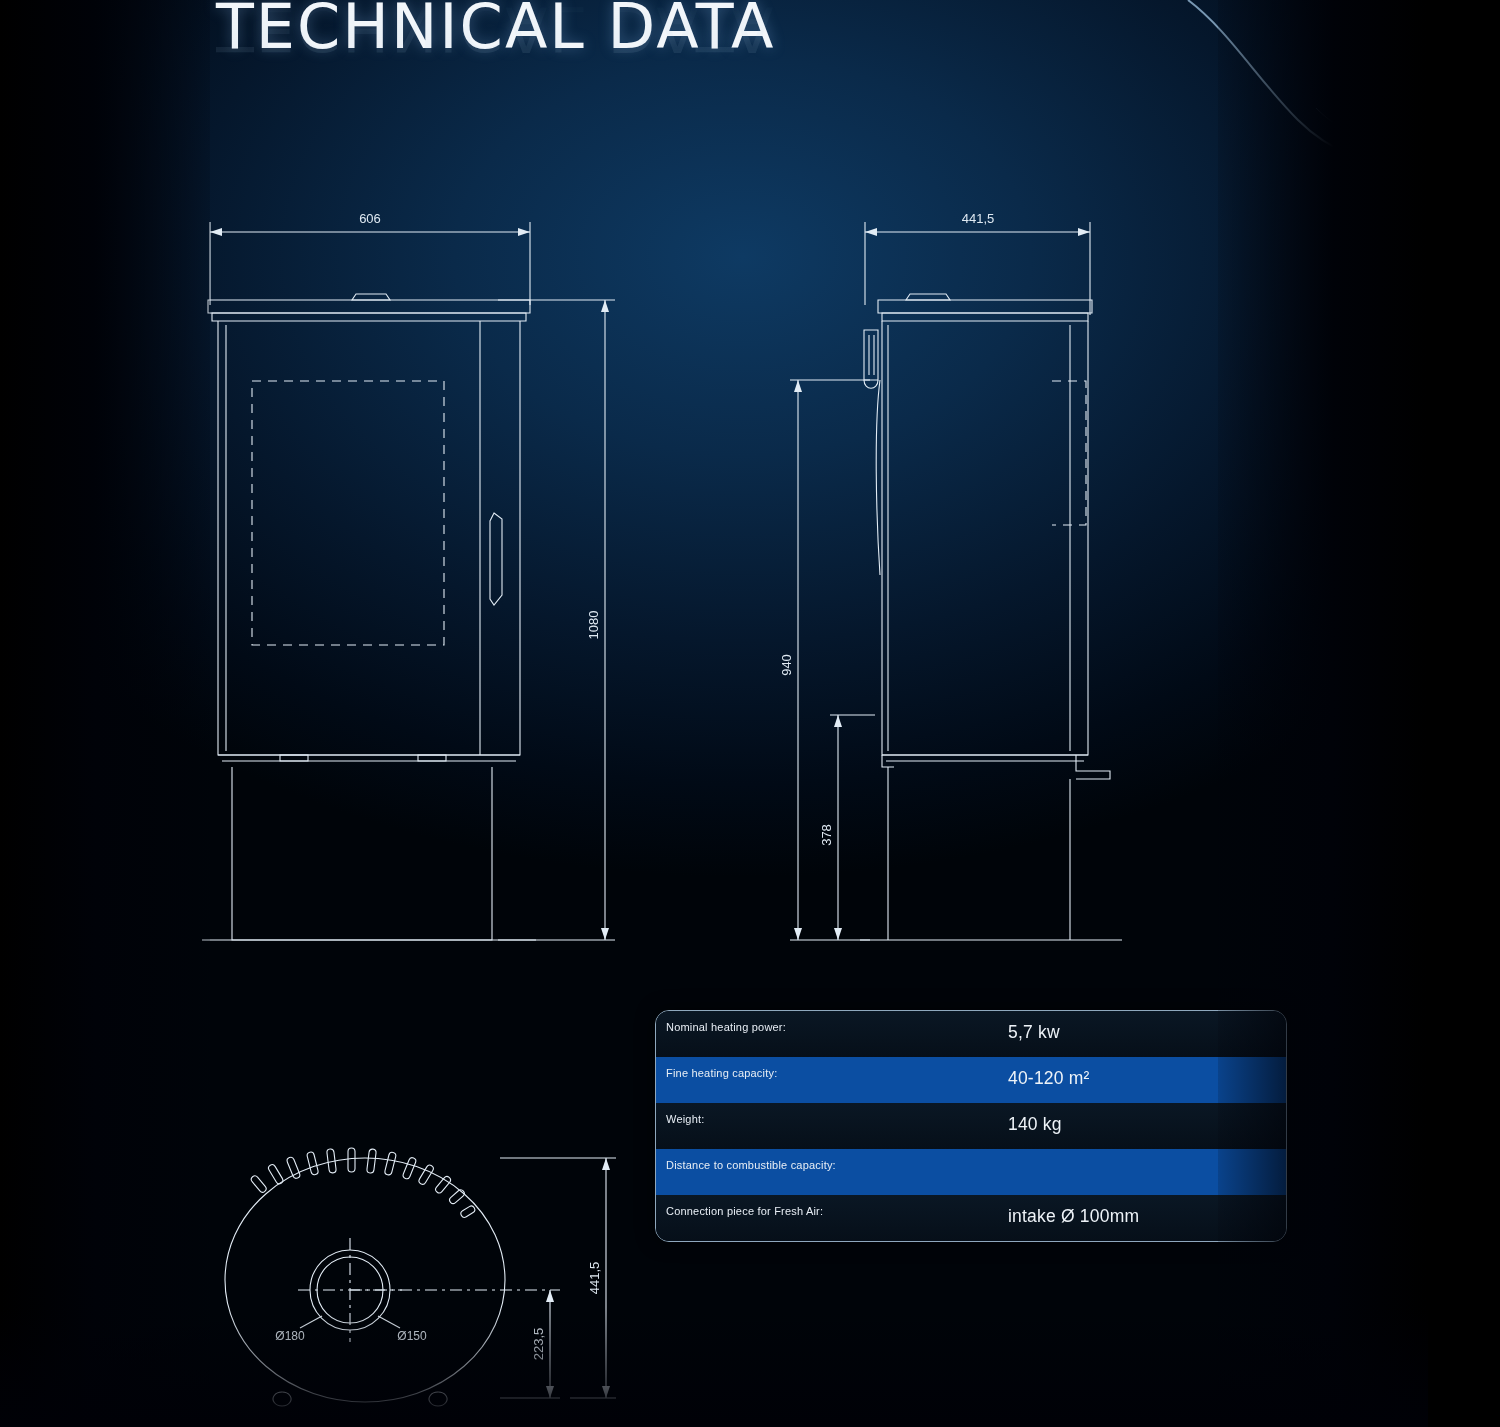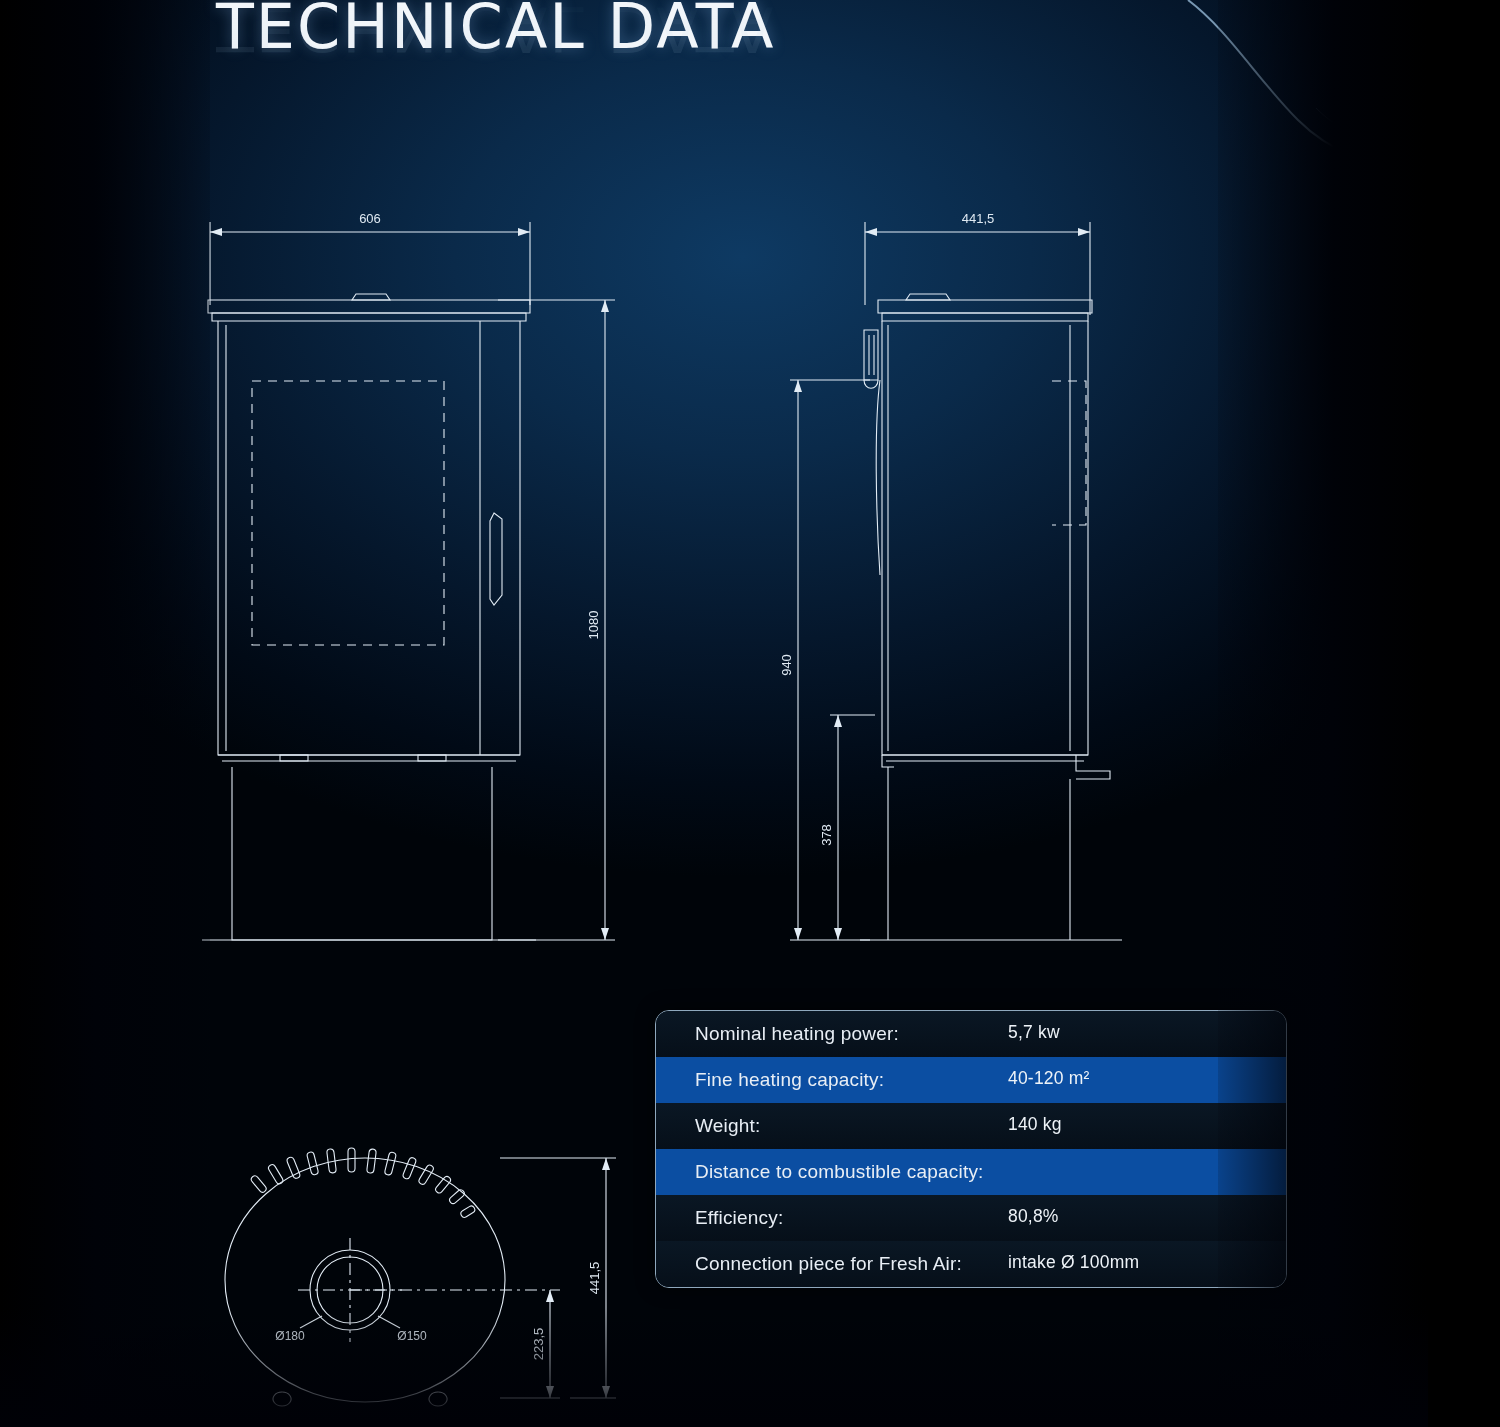--- a/index.html
+++ b/index.html
@@ -119,24 +119,24 @@
     box-sizing: border-box;
   }
   .spec-row.alt {
     background: #0b4ea2;
   }
   .spec-row.dark {
     background: linear-gradient(to bottom, #0a1724 0%, #060f19 100%);
   }
   .spec-label {
     flex: 0 0 352px;
-    padding-left: 39px;
+    padding-left: 10px;
     box-sizing: border-box;
     color: #e8eef5;
-    font-size: 19px;
+    font-size: 11px;
     letter-spacing: 0.2px;
     line-height: 1.45;
   }
   .spec-value {
     flex: 1 1 auto;
     padding-right: 16px;
     color: #eef3f8;
     font-size: 17.5px;
     letter-spacing: 0.2px;
     line-height: 1.45;
@@ -314,24 +314,20 @@
 
     <div class="spec-row dark">
       <div class="spec-label">Weight:</div>
       <div class="spec-value">140 kg</div>
     </div>
 
     <div class="spec-row alt">
       <div class="spec-label">Distance to combustible capacity:</div>
     </div>
 
-    <div class="spec-row dark">
-      <div class="spec-label">Efficiency:</div>
-      <div class="spec-value">80,8%</div>
-    </div>
 
 
     <div class="spec-row dark">
       <div class="spec-label">Connection piece for Fresh Air:</div>
       <div class="spec-value">intake Ø 100mm</div>
     </div>
 
   </div>
 
   <div class="bottomfade"></div>

